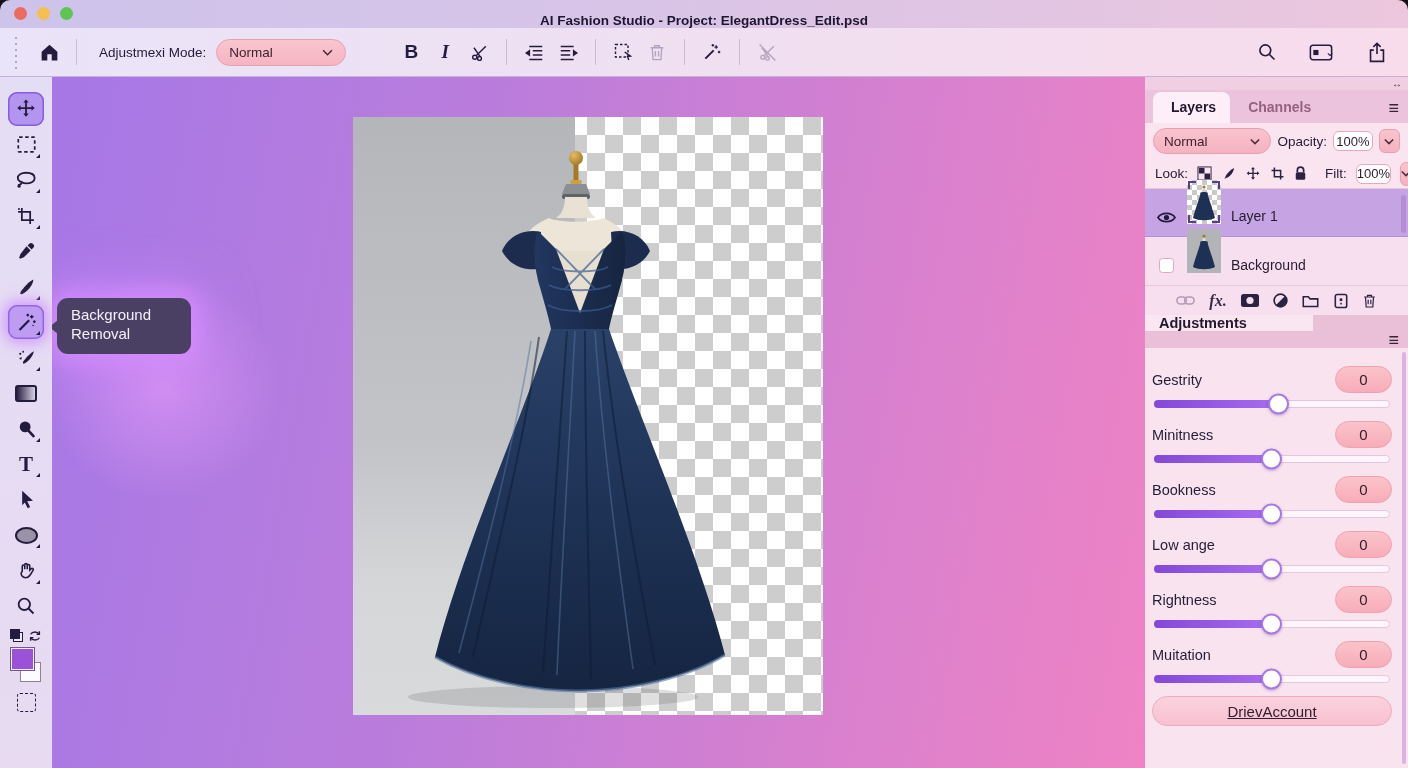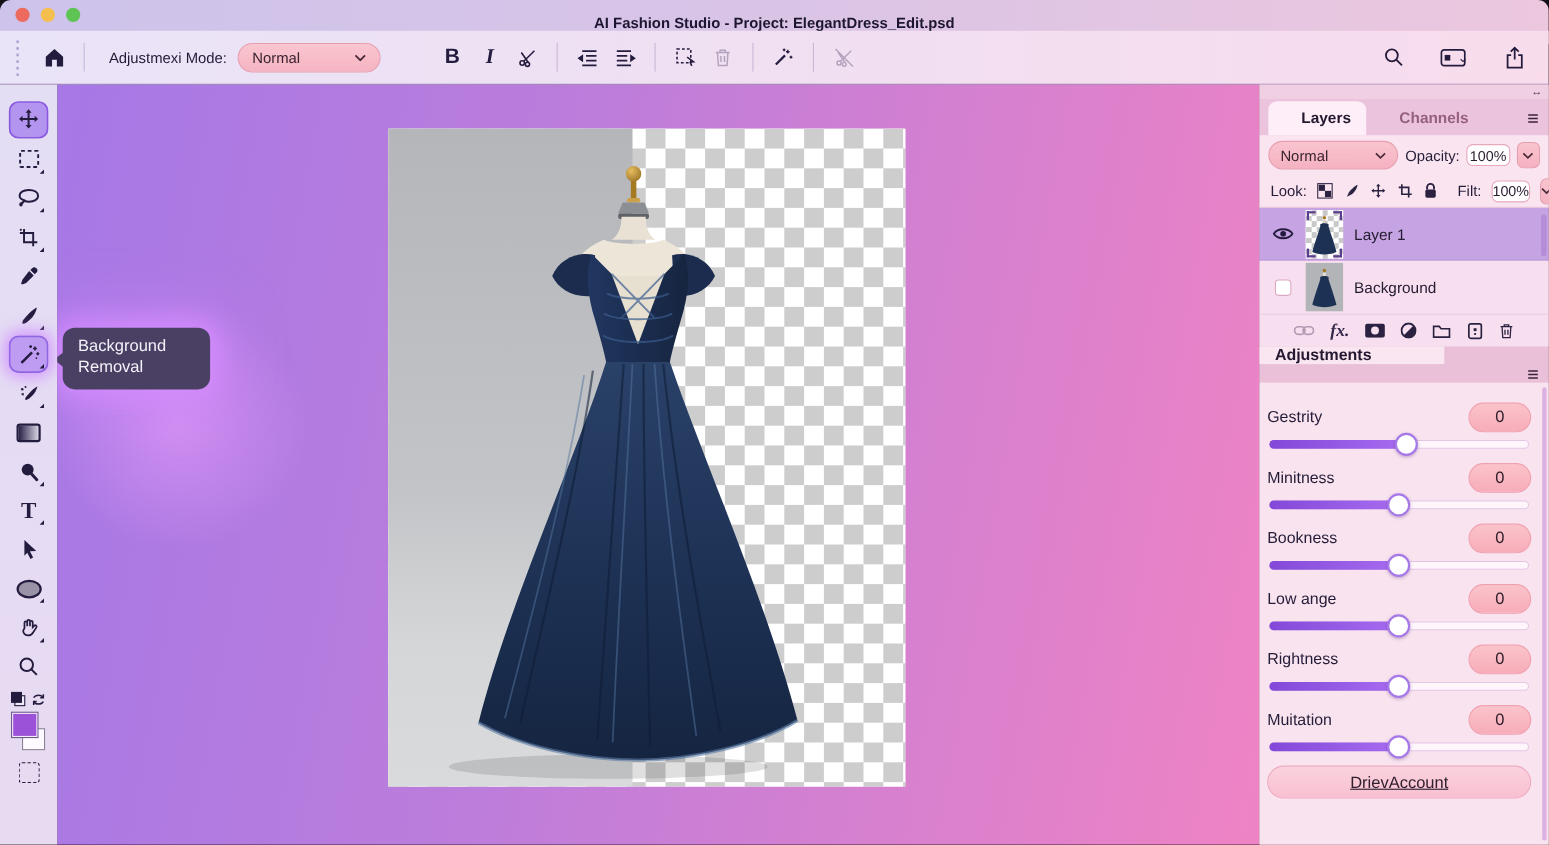--- a/index.html
+++ b/index.html
@@ -81,39 +81,39 @@
     box-shadow:0 0 22px 8px rgba(214,140,255,.8), 0 0 48px 20px rgba(214,140,255,.4); z-index:4; }
   .tooltip::before { content:""; position:absolute; left:-8px; top:22px;
     border-top:7px solid transparent; border-bottom:7px solid transparent; border-right:9px solid #4a4064; }
 
   
   .panel { position:absolute; right:0; top:77px; bottom:0; width:263px; background:#f6dcec;
     display:flex; flex-direction:column; font-size:13.5px; }
   .panel-topstrip { height:13px; background:#f1cfe3; display:flex; justify-content:flex-end; align-items:center; padding-right:6px;
     font-size:10px; color:#4a2f45; }
   .tabs-row { height:33px; background:#ecc3dc; display:flex; align-items:flex-end; }
-  .tab { padding:7px 14px 8px 30px; font-size:14px; }
+  .tab { padding:7px 14px 8px 18px; font-size:14px; }
   .tab.active { background:#fdeef8; border-radius:8px 8px 0 0; font-weight:bold; color:#241830; margin-left:8px; }
   .tab.inactive { color:#96607f; font-weight:600; }
   .row-menu { margin-left:auto; padding:0 9px 6px 0; font-size:18px; font-weight:bold; color:#3a2338; line-height:1; }
   .blend-row { height:36px; background:#f9e4f0; display:flex; align-items:center; padding:0 8px; gap:6px; }
   .blend-select { width:132px; height:26px; border-radius:13px; padding:0 10px;
     background:linear-gradient(#f9c4ce,#f5b2c0); border:1px solid #e79fb0;
     display:flex; align-items:center; justify-content:space-between; font-size:13.5px; color:#3a2330; }
   .lbl { color:#241c38; }
   .val-box { width:45px; height:20px; background:#fff; border:1px solid #e8a8bc; border-radius:6px;
     display:flex; align-items:center; justify-content:center; font-size:13px; color:#2a1c30; }
   .chev-btn { width:24px; height:24px; border-radius:6px; background:linear-gradient(#f9c4ce,#f5b2c0);
     border:1px solid #e79fb0; display:flex; align-items:center; justify-content:center; color:#4a2a38; }
   .lock-row { height:30px; background:#f9e4f0; display:flex; align-items:center; padding:0 10px; gap:9px;
     border-bottom:1px solid #e9c6da; }
   .lock-row .spacer { flex:1; }
   .mini-icon { display:flex; align-items:center; color:#2a2240; }
   .layer-list { position:relative; }
-  .layer-row { height:48px; display:flex; align-items:center; padding:0 10px; gap:10px; }
+  .layer-row { height:48px; display:flex; align-items:flex-end; padding:12px 10px; gap:10px; }
   .layer-row.selected { background:#c6a3e2; border-bottom:1px solid #b390d4; }
   .layer-row.normal { background:#f8dff0; }
   .layer-name { font-size:14px; color:#241c30; }
   .thumb { position:relative; width:34px; height:44px; background:#b9bbbe; overflow:hidden; flex:0 0 auto; }
   .thumb.checker { background-color:#fff;
     background-image:conic-gradient(#c9c9c9 25%,#fff 0 50%,#c9c9c9 0 75%,#fff 0); background-size:10px 10px; }
   .corner { position:absolute; width:8px; height:8px; border:0 solid #5b3c8f; }
   .corner.tl{ left:1px; top:1px; border-left-width:2.5px; border-top-width:2.5px; }
   .corner.tr{ right:1px; top:1px; border-right-width:2.5px; border-top-width:2.5px; }
   .corner.bl{ left:1px; bottom:1px; border-left-width:2.5px; border-bottom-width:2.5px; }

